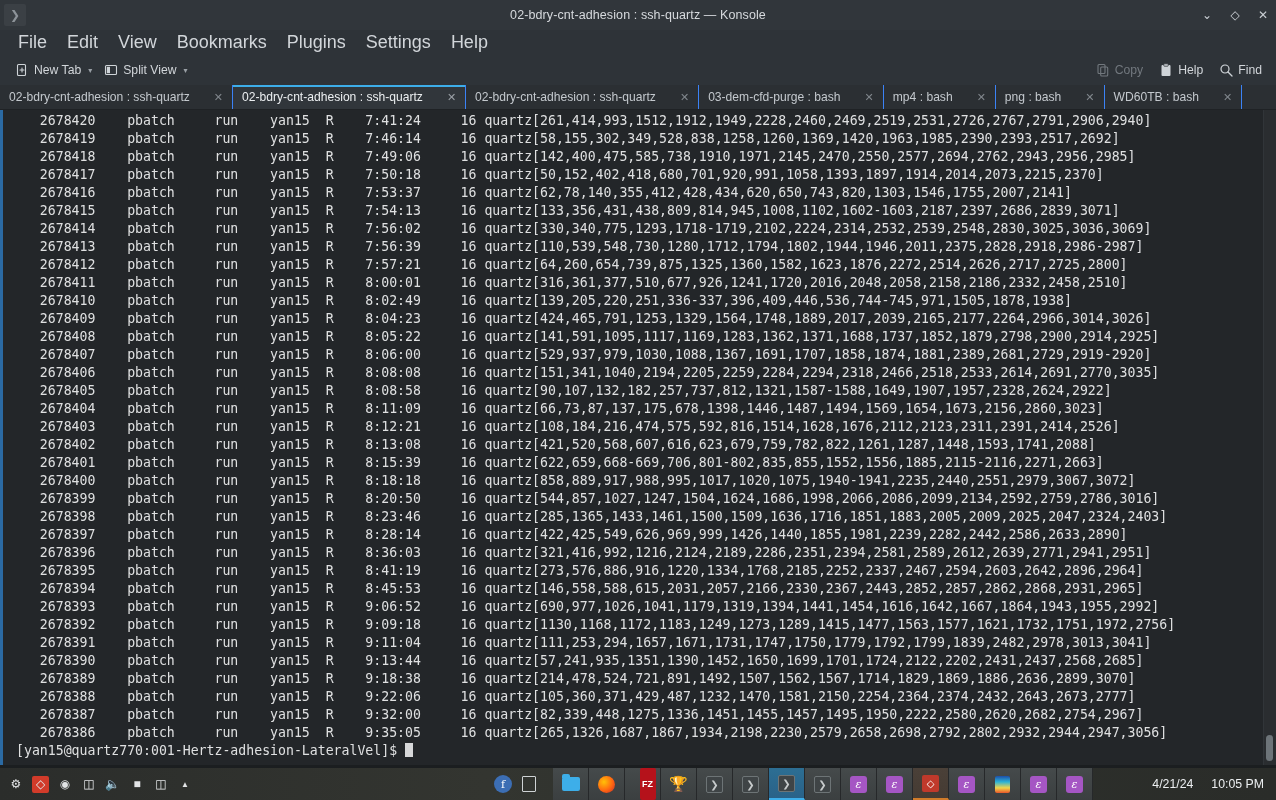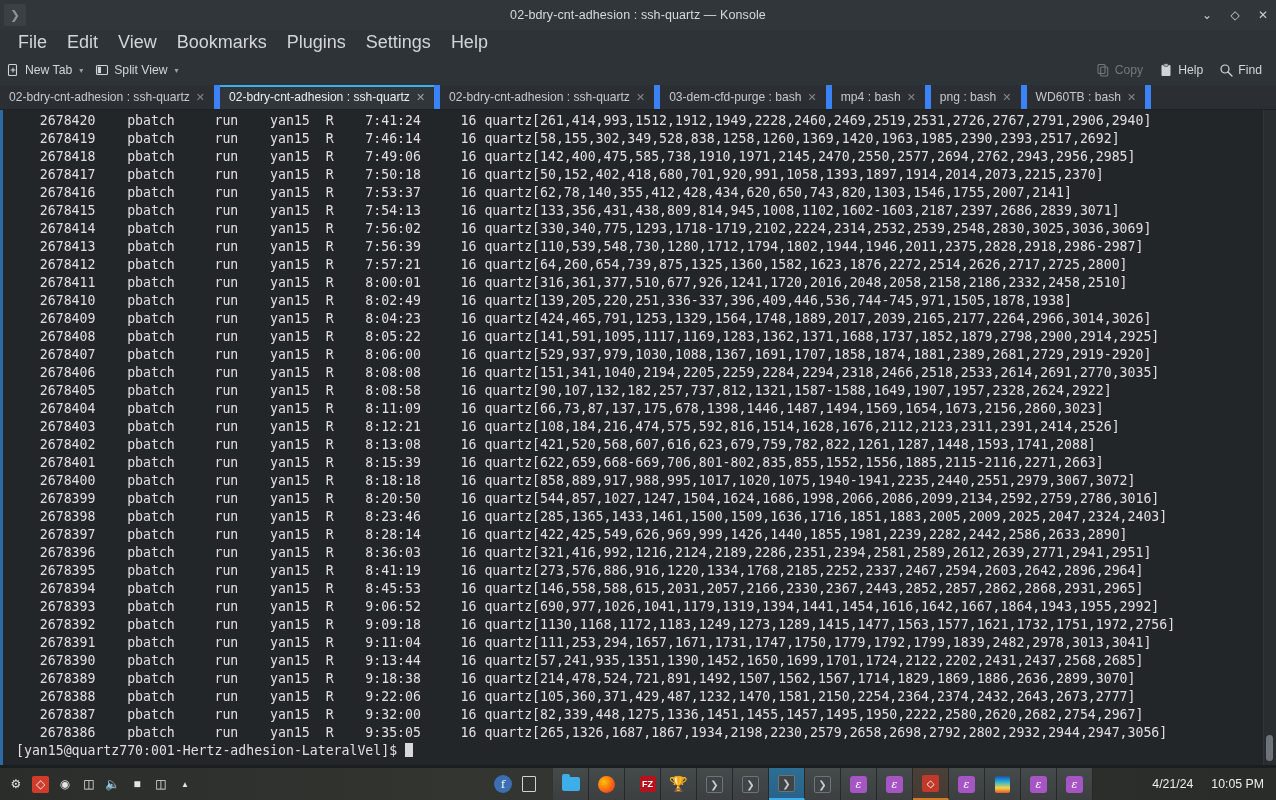--- a/index.html
+++ b/index.html
@@ -39,40 +39,40 @@
     height:25px; background:#2e3338; display:flex; align-items:center;
     padding-left:8px; gap:0px;
   }
   .menuitem{
     color:#d2d6da; font-size:18px; padding:3px 10px; border-radius:2px; cursor:default;
   }
 
   
   .toolbar{
     height:30px; background:#2e3338; display:flex; align-items:center;
-    position:relative;
+    padding-left:9px; position:relative;
   }
   .tbitem{
     display:flex; align-items:center; gap:5px; color:#d2d6da; font-size:12.2px;
     padding:3px 6px; border-radius:2px; cursor:default;
   }
   .tbitem.disabled{ color:#72787e;text-align:right; }
   .tb-actions{ position:absolute; right:8px; top:0; height:30px; display:flex; align-items:center; gap:4px; }
   .caret{ font-size:8px; color:#9aa0a6; margin-left:2px; }
   .ico{ display:inline-block; width:14px; height:14px; position:relative; }
 
   
   .tabbar{
     height:25px; background:#2b2f33; display:flex; align-items:stretch;
     border-bottom:1px solid #1f2225; overflow:hidden;
   }
   .tab{
-    display:flex; align-items:center; gap:6px; padding:0 9px;
+    display:flex; align-items:center; gap:24px; padding:0 9px;
     font-size:12.1px; color:#c4c9ce; background:#2b2f33;
-    border-right:6px solid #3b82f6; white-space:nowrap; cursor:default;
+    border-right:1px solid #3b82f6; white-space:nowrap; cursor:default;
     position:relative;
   }
   .tab.active{
     background:#31363b; color:#eceff1;
     box-shadow: inset 0 2px 0 0 #3daee9;
   }
   .tab .tabclose{ color:#81878d; font-size:11px; }
   .tab.active .tabclose{ color:#9aa0a6; }
 
   
@@ -149,21 +149,21 @@
   }
   .glyph-folder:before{
     content:""; position:absolute; top:-3px; left:0; width:8px;height:4px;
     background:#3daee9; border-radius:2px 2px 0 0;
   }
   .glyph-ff{
     width:17px;height:17px;border-radius:50%;
     background:radial-gradient(circle at 35% 35%,#ffc107,#ff6611 55%,#c1272d);
   }
   .glyph-fz{
-    width:16px;height:16px;background:#b5121b;color:#fff;border-radius:2px;
+    width:16px;height:32px;background:#b5121b;color:#fff;border-radius:2px;
     display:flex;align-items:center;justify-content:center;font-size:9px;font-weight:bold;margin-left:10px;
   }
   .glyph-fedora{
     width:18px;height:18px;border-radius:50%;background:#3c6eb4;color:#fff;
     display:flex;align-items:center;justify-content:center;font-size:11px;
     font-family:"DejaVu Serif",serif;
   }
   .glyph-book{
     width:14px;height:16px;border:1.5px solid #cfd3d5;border-radius:1px;background:transparent;
   }

